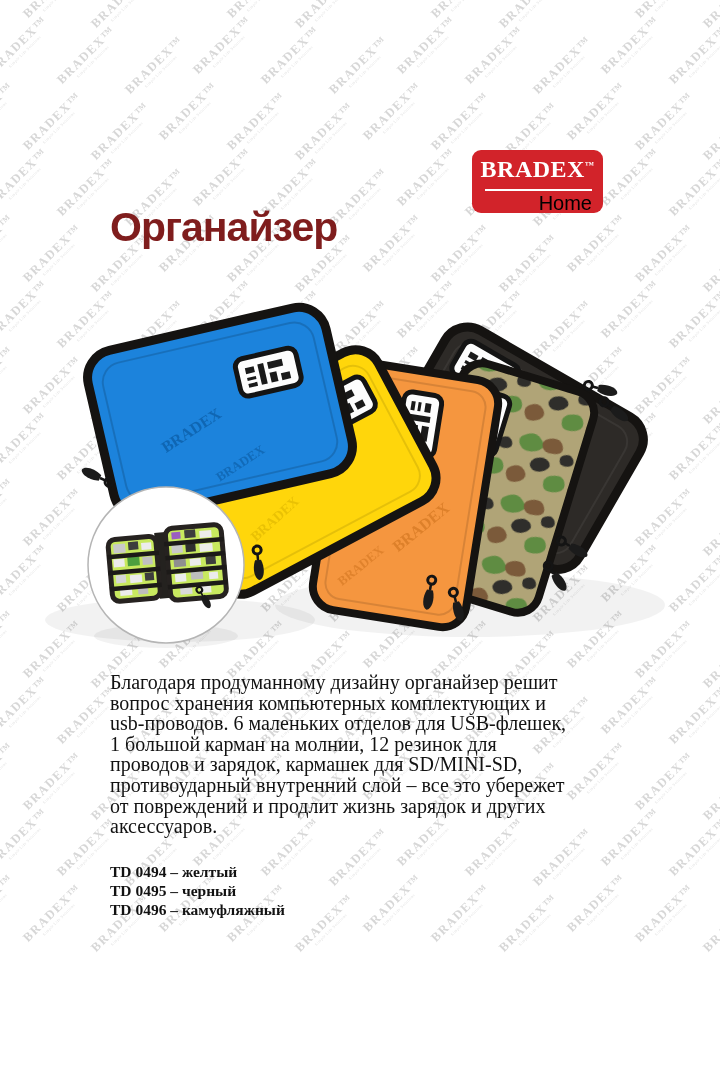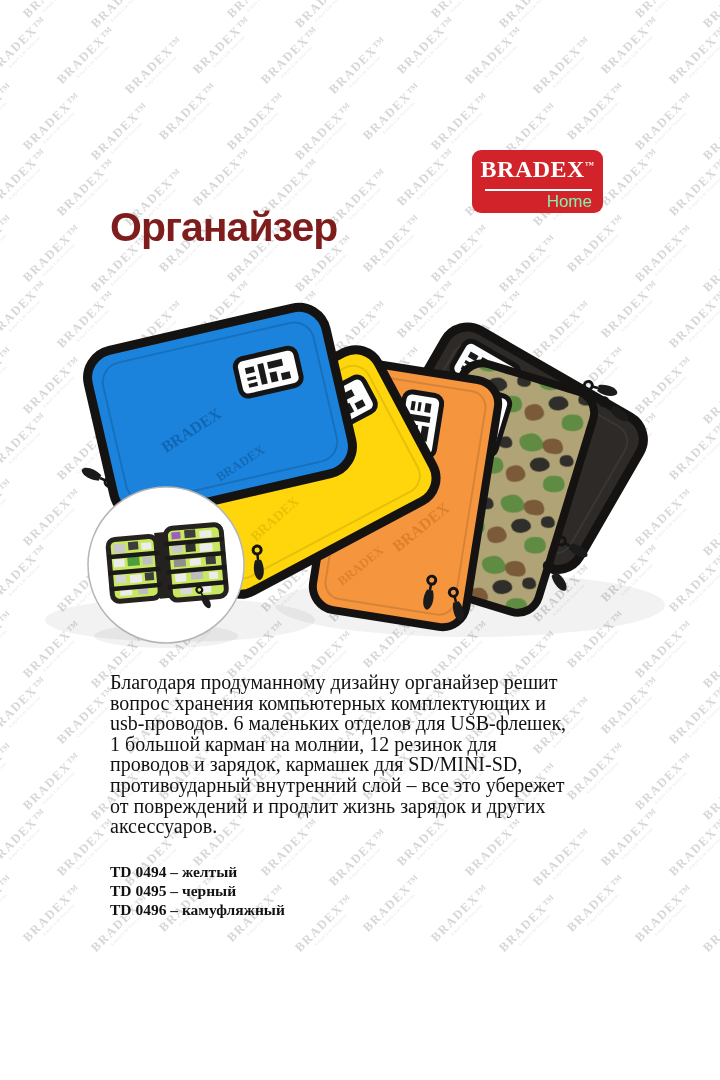--- a/index.html
+++ b/index.html
@@ -5,21 +5,21 @@
   html,body{margin:0;padding:0;background:#888;}
   .page{position:relative;width:720px;height:1080px;background:#fff;overflow:hidden;margin:0 auto;}
   .wm-layer{position:absolute;inset:0;z-index:0;}
   .wm{position:absolute;transform:rotate(-45deg);font-family:"Liberation Serif",serif;color:#d7d7d7;text-align:center;line-height:1;pointer-events:none;}
   .wm b{font-size:12.5px;letter-spacing:1.5px;font-weight:bold;display:block;}
   .wm i{display:block;font-style:normal;font-size:4px;letter-spacing:.4px;color:#dedede;margin-top:1px;}
   .logo{position:absolute;left:472px;top:150px;width:131px;height:63px;border-radius:9px;background:#d2232a;z-index:2;}
   .logo-brand{margin-top:7px;text-align:center;color:#fff;font-family:"Liberation Serif",serif;font-weight:bold;font-size:24px;letter-spacing:.5px;line-height:1;}
   .logo-brand sup{font-size:9px;vertical-align:9px;}
   .logo-line{position:absolute;left:13px;right:11px;top:39px;height:2px;background:#fff;}
-  .logo-home{position:absolute;right:11px;top:42px;color:#86efac;font-family:"Liberation Sans",sans-serif;font-size:17px;}
+  .logo-home{position:absolute;right:11px;top:42px;color:#000000;font-family:"Liberation Sans",sans-serif;font-size:20px;}
   .title{position:absolute;left:110px;top:204px;z-index:1;font-family:"Liberation Sans",sans-serif;font-weight:700;font-size:41px;color:#7f1d1d;letter-spacing:-1px;}
   .subtitle{position:absolute;left:112px;top:253px;z-index:1;font-family:"Liberation Serif",serif;font-size:22px;line-height:1.06;color:#121212;white-space:pre-line;}
   .photo{position:absolute;left:40px;top:280px;width:640px;height:400px;z-index:1;}
   .desc{position:absolute;left:110px;top:672px;width:525px;z-index:1;font-family:"Liberation Serif",serif;font-size:20px;line-height:20.6px;color:#121212;white-space:pre-line;}
   .setinfo{position:absolute;left:110px;top:835px;z-index:1;font-family:"Liberation Serif",serif;font-size:15.5px;color:#121212;}
   .codes-1,.codes-2{position:absolute;top:863px;z-index:1;font-family:"Liberation Serif",serif;font-weight:bold;font-size:15.5px;line-height:18.8px;color:#121212;white-space:pre-line;}
   .codes-1{left:110px;}
   .codes-2{left:337px;}
 </style>
 </head>

